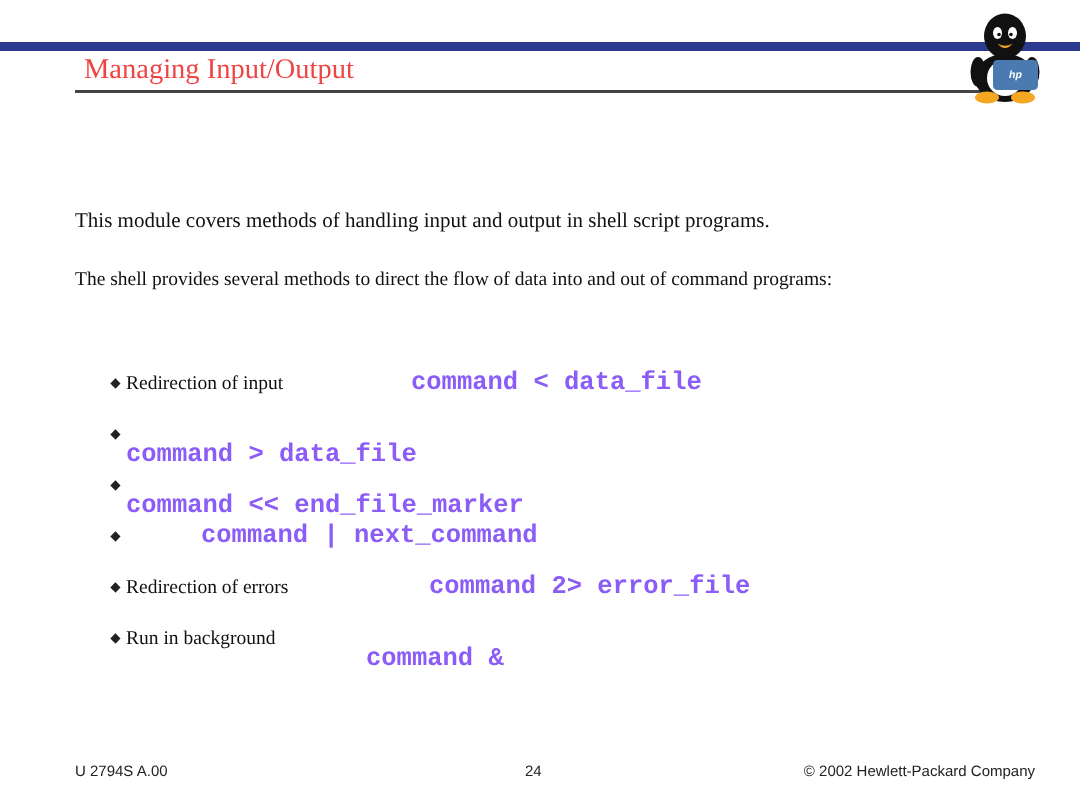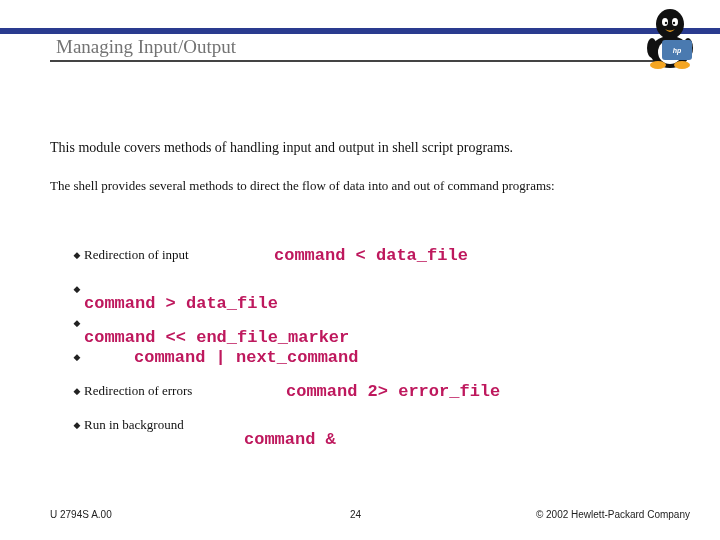--- a/index.html
+++ b/index.html
@@ -25,21 +25,21 @@
     top: 60px;
     width: 608px;
     height: 2px;
     background: #444;
   }
   .title {
     position: absolute;
     left: 56px;
     top: 36px;
     font-size: 19px;
-    color: #737373;
+    color: #ef4444;
     font-family: Georgia, serif;
   }
   .mascot {
     position: absolute;
     right: 20px;
     top: 2px;
     width: 60px;
     height: 70px;
   }
   .hp-badge {
@@ -93,21 +93,21 @@
   .label {
     font-size: 13px;
     color: #111;
     white-space: nowrap;
     width: 160px;
   }
   .cmd {
     font-family: 'Courier New', monospace;
     font-size: 17px;
     font-weight: bold;
-    color: #be185d;
+    color: #8b5cf6;
     white-space: nowrap;
   }
   .offset1 .cmd { margin-left: 30px; }
   .offset0 .cmd { margin-left: 0px; margin-top: 28px; }
   .offset2 .cmd { margin-left: 50px; }
   .offset3 .cmd { margin-left: 42px; }
   .footer {
     position: absolute;
     bottom: 20px;
     left: 0;

